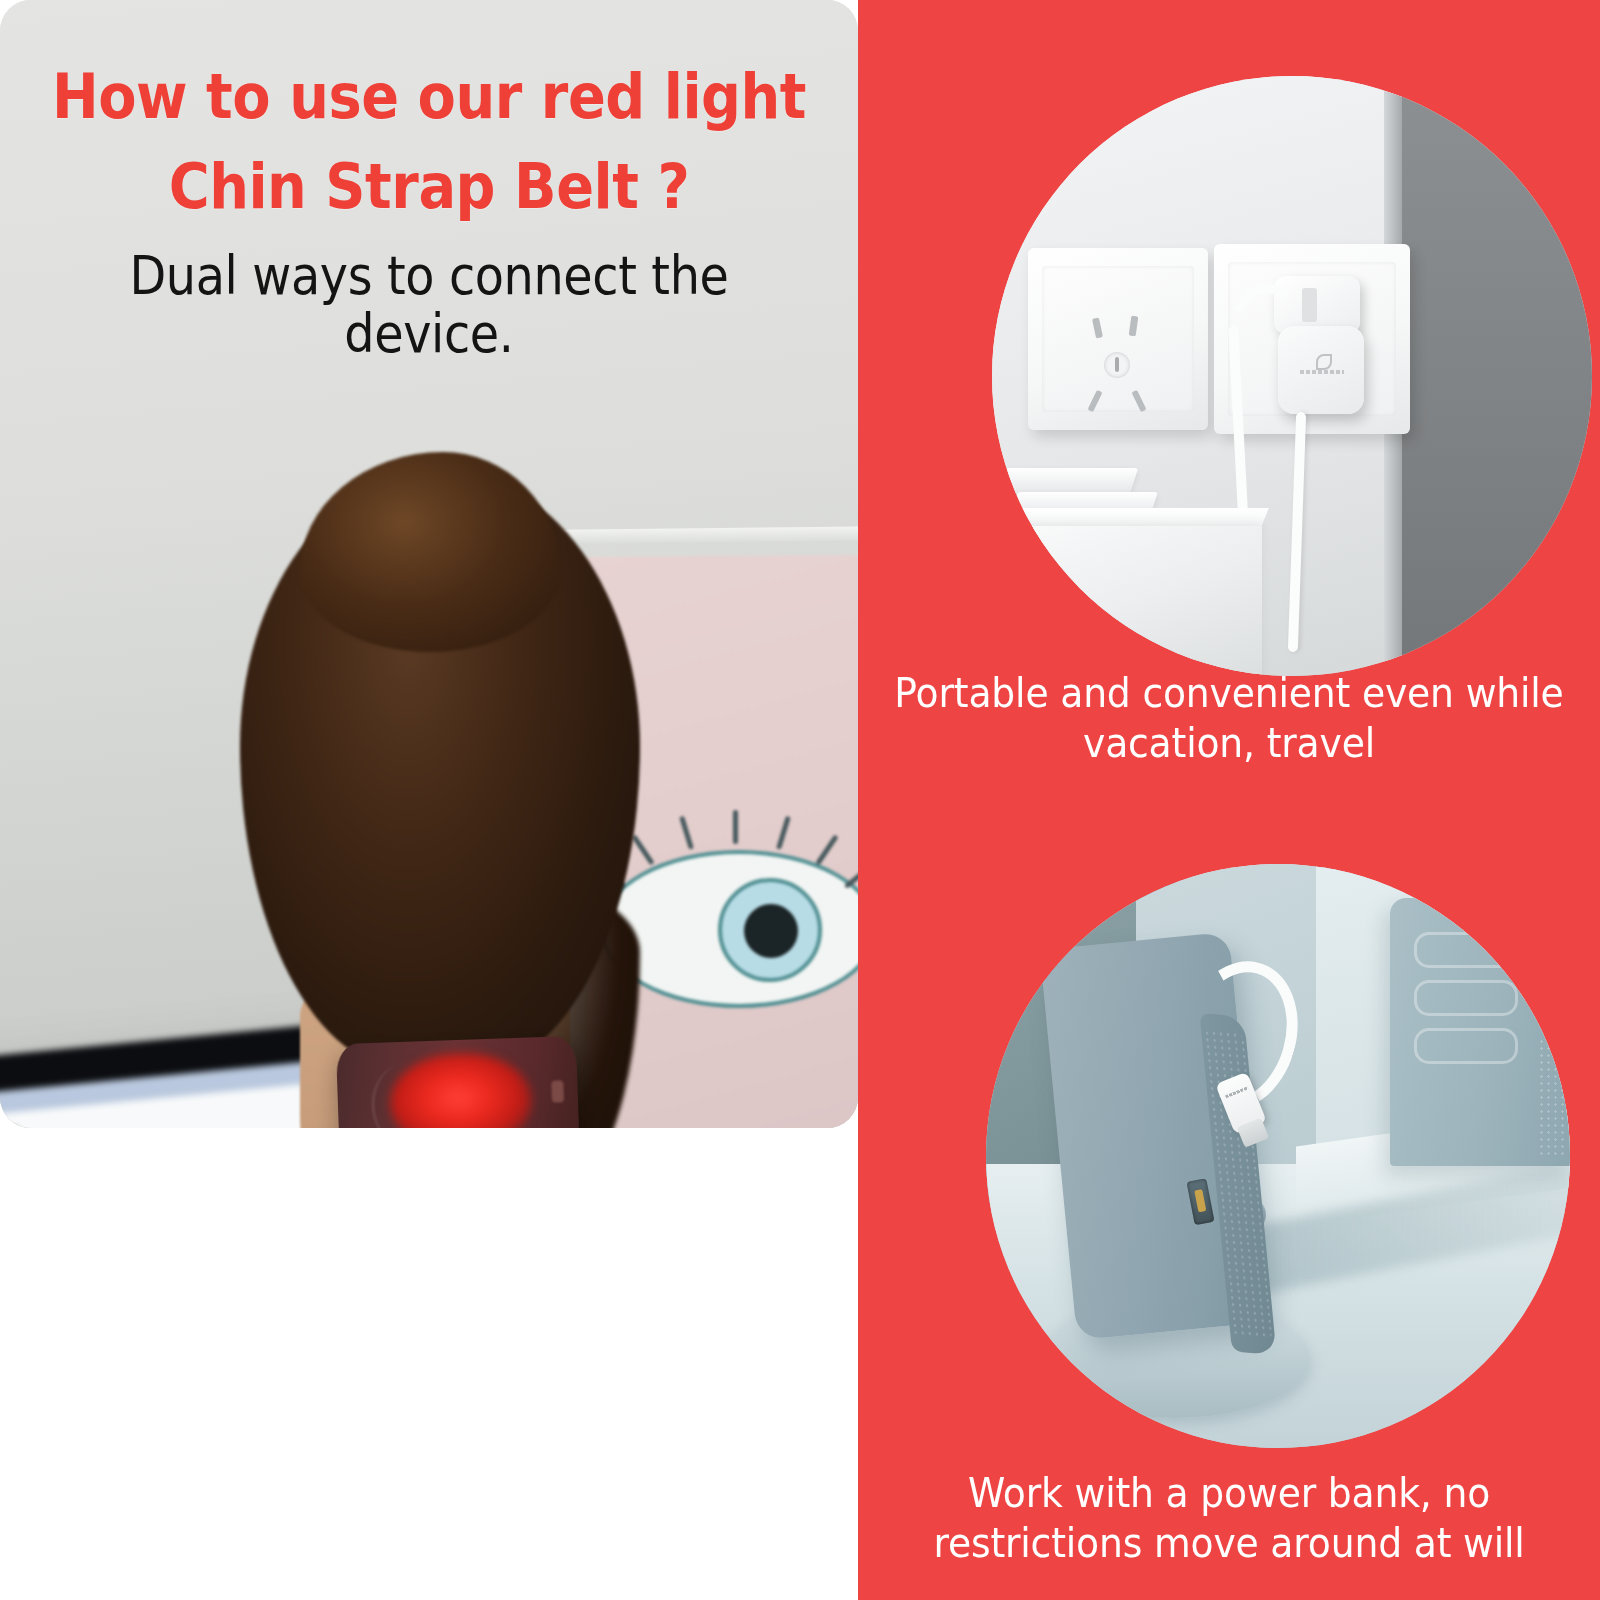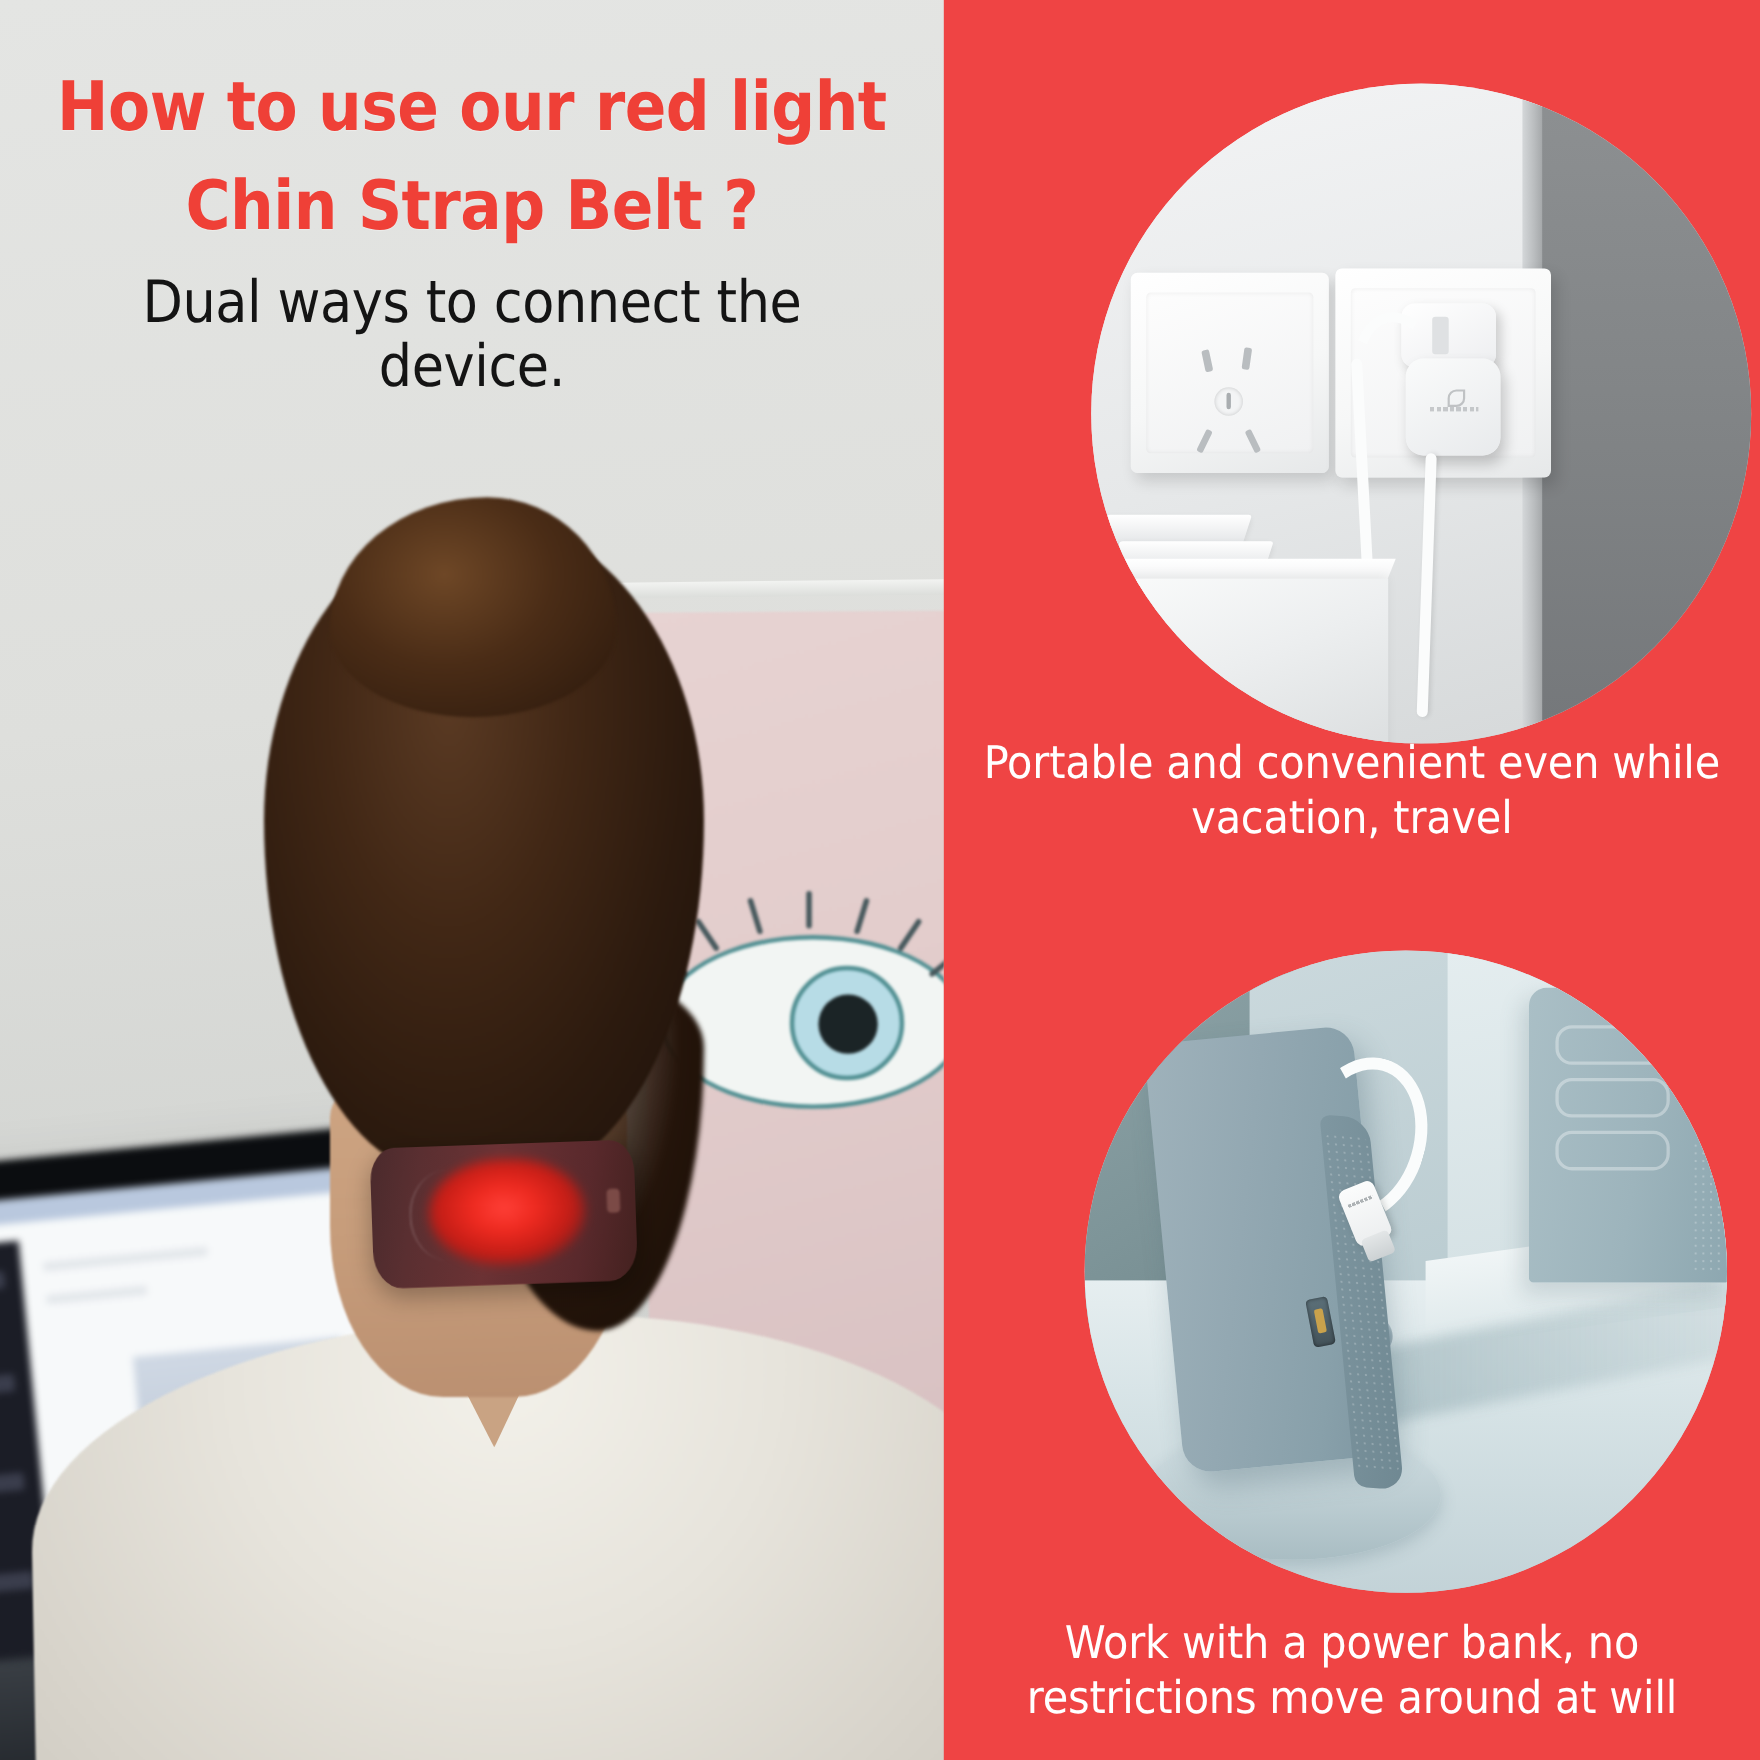--- a/index.html
+++ b/index.html
@@ -12,23 +12,24 @@
     width: 1600px;
     height: 1600px;
     overflow: hidden;
     font-family: "Liberation Sans", sans-serif;
   }
 
   
   .left-panel {
     position: absolute;
     left: 0; top: 0;
-    width: 858px; height: 1600px;
+    width: 858px; height: 1128px;
     overflow: hidden;
     background: linear-gradient(160deg, #e2e3e1 0%, #dcddda 32%, #cfd1ce 62%, #c2c4c1 100%);
+    border-radius: 31px;
   }
   
   .wall {
     position: absolute; left: 0; top: 0; width: 100%; height: 100%;
     background: linear-gradient(175deg, #e4e5e3 0%, #dedfdc 40%, #d2d4d1 70%, #c6c8c5 100%);
   }
   .wall-trim {
     position: absolute; left: 560px; top: 528px; width: 320px; height: 14px;
     background: linear-gradient(#f2f3f1, #dcdedb);
     transform: rotate(-0.6deg);

